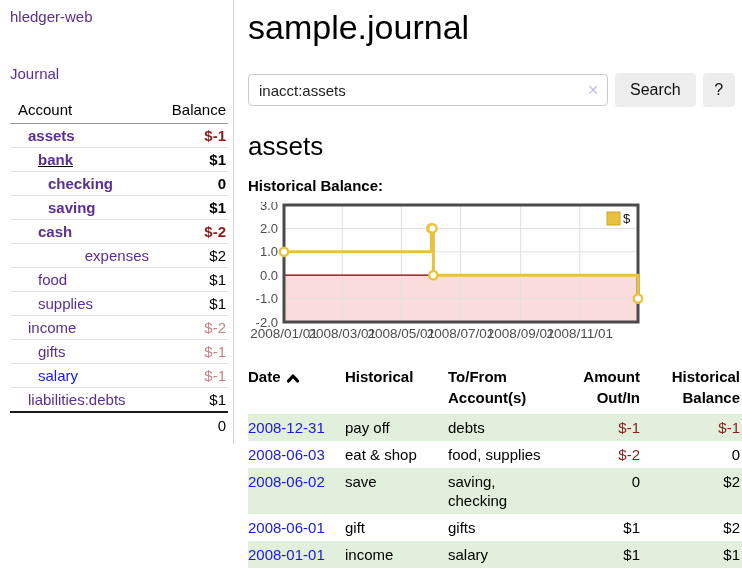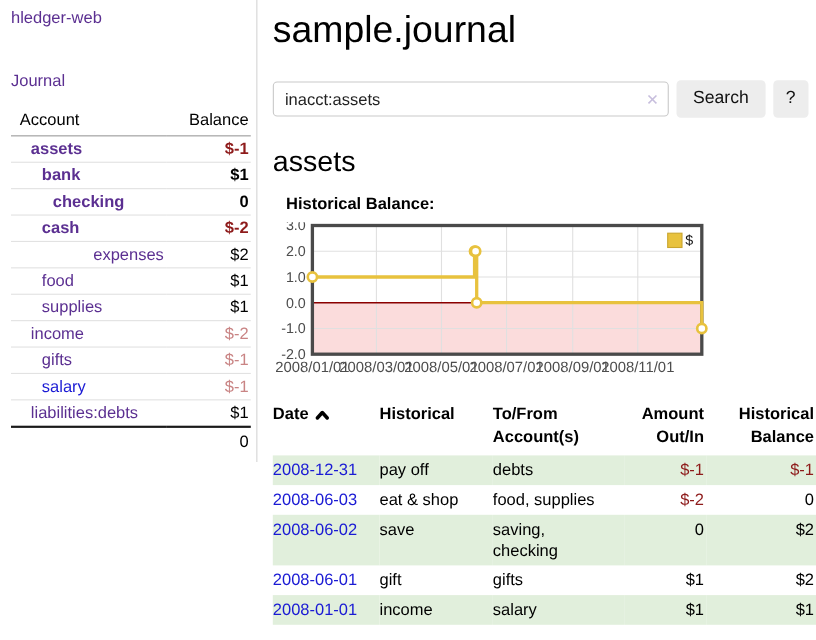--- a/index.html
+++ b/index.html
@@ -56,21 +56,21 @@
   .searchbox .clear{
     position:absolute;right:9px;top:7px;color:#c7bedd;font-weight:bold;
     font-size:14px;cursor:pointer;line-height:18px;
   }
   .btn{
     height:34px;border:none;border-radius:4px;background:var(--btn-gray);
     font-family:inherit;font-size:16px;color:#111;padding:0 15px;cursor:pointer;
   }
   .btn.help{width:32px;padding:0;}
   h2.acct-heading{font-size:26px;font-weight:400;margin:24px 0 0;line-height:30px;}
-  .histlabel{font-weight:bold;margin:16px 12px 8px;}
+  .histlabel{font-weight:bold;margin:16px 0 8px;}
 
   
   #chart{line-height:0;}
 
   
   table.register{border-collapse:collapse;margin-top:16px;width:494px;table-layout:fixed;}
   table.register th{
     font-weight:bold;text-align:left;vertical-align:top;
     padding:4px 2px 6px 0;line-height:21px;white-space:pre-line;margin-top:32px;
   }
@@ -94,26 +94,30 @@
           <th>Account</th>
           <th class="balh">Balance</th>
         </tr>
       </thead>
       <tbody id="acct-body">
           <tr>
             <td style="padding-left: 18px;"><a href="#" class="b ">assets</a></td>
             <td class="bal neg-strong b">$-1</td>
           </tr>
           <tr>
-            <td style="padding-left: 28px;"><a href="#" class="b ">bank</a></td>
+            <td style="padding-left: 28px; text-decoration: underline;"><a href="#" class="b ">bank</a></td>
             <td class="bal  b">$1</td>
           </tr>
           <tr>
             <td style="padding-left: 38px;"><a href="#" class="b ">checking</a></td>
             <td class="bal  b">0</td>
+          </tr>
+          <tr>
+            <td style="padding-left: 38px;"><a href="#" class="b ">saving</a></td>
+            <td class="bal  b">$1</td>
           </tr>
           <tr>
             <td style="padding-left: 28px;"><a href="#" class="b ">cash</a></td>
             <td class="bal neg-strong b">$-2</td>
           </tr>
           <tr>
             <td style="padding-left: 18px; text-align: right;"><a href="#" class="">expenses</a></td>
             <td class="bal ">$2</td>
           </tr>
           <tr>

